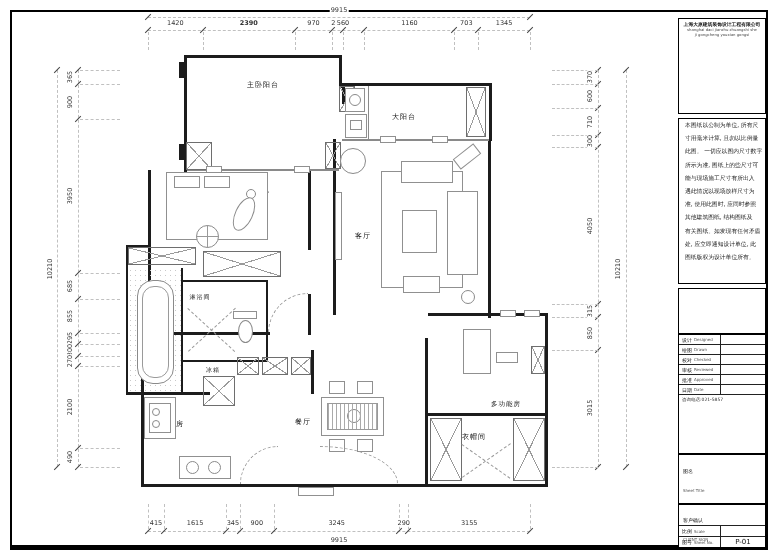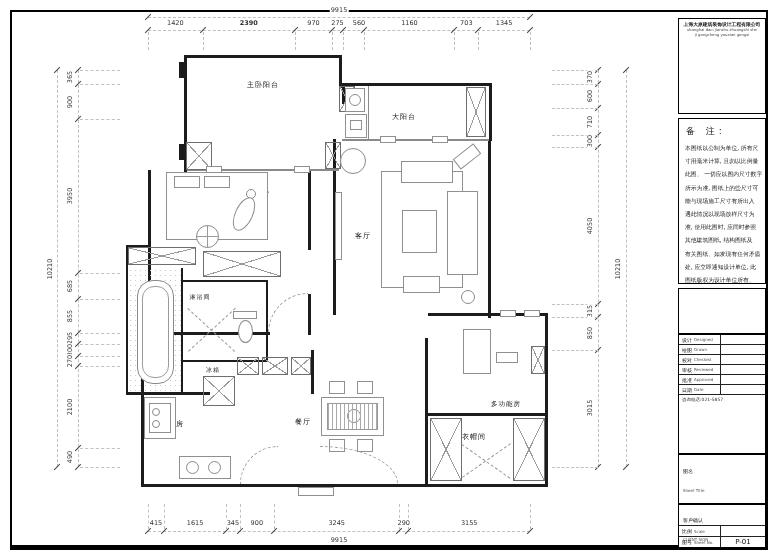--- a/index.html
+++ b/index.html
@@ -198,21 +198,21 @@
     <div class="tick" style="left: 454.486px; top: 30px;"></div>
     <div class="dl-v" style="left: 454.486px; top: 32px; height: 18px;"></div>
     <div class="tick" style="left: 478.181px; top: 30px;"></div>
     <div class="dl-v" style="left: 478.181px; top: 32px; height: 18px;"></div>
     <div class="tick" style="left: 530px; top: 30px;"></div>
     <div class="dl-v" style="left: 530px; top: 32px; height: 18px;"></div>
     <div class="dim" style="left: 175.355px; top: 23px;">1420</div>
     <div class="dim" style="left: 248.749px; top: 23px; font-weight: bold;">2390</div>
     <div class="dim" style="left: 313.476px; top: 23px;">970</div>
     <div class="dim" style="left: 337.459px; top: 23px;">275</div>
-    <div class="dim" style="left: 359px; top: 23px;">560</div>
+    <div class="dim" style="left: 343px; top: 23px;">560</div>
     <div class="dim" style="left: 409.409px; top: 23px;">1160</div>
     <div class="dim" style="left: 466.333px; top: 23px;">703</div>
     <div class="dim" style="left: 504.09px; top: 23px;">1345</div>
     <div class="dim" style="left: 339px; top: 540px;">9915</div>
     <div class="dl-h" style="left: 148px; top: 531px; width: 382px;"></div>
     <div class="tick" style="left: 148px; top: 531px;"></div>
     <div class="dl-v" style="left: 148px; top: 504px; height: 25px;"></div>
     <div class="tick" style="left: 163.989px; top: 531px;"></div>
     <div class="dl-v" style="left: 163.989px; top: 504px; height: 25px;"></div>
     <div class="tick" style="left: 226.211px; top: 531px;"></div>
@@ -304,21 +304,20 @@
     <div class="dim dimv" style="left: 590px; top: 408.383px;">3015</div>
   </div>
 
 <div class="tb-box" style="top:18px;height:96px;">
   <div class="co-cn">上海大原建筑装饰设计工程有限公司</div>
   <div class="co-en">shanghai daci jianzhu zhuangshi she</div>
   <div class="co-en">ji gongcheng youxian gongsi</div>
 </div>
 
 <div class="tb-box" style="top:118px;height:166px;">
-  <div class="notes-title">备 注:</div>
   <div class="note-line">本图纸以公制为单位, 所有尺</div>
   <div class="note-line">寸用毫米计算, 且勿以比例量</div>
   <div class="note-line">此图。 一切应以图内尺寸数字</div>
   <div class="note-line">所示为准, 图纸上的些尺寸可</div>
   <div class="note-line">能与现场施工尺寸有所出入</div>
   <div class="note-line">遇此情况以现场放样尺寸为</div>
   <div class="note-line">准, 使用此图时, 应同时参照</div>
   <div class="note-line">其他建筑图纸, 结构图纸及</div>
   <div class="note-line">有关图纸。如发现有任何矛盾</div>
   <div class="note-line">处, 应立即通知设计单位, 此</div>

